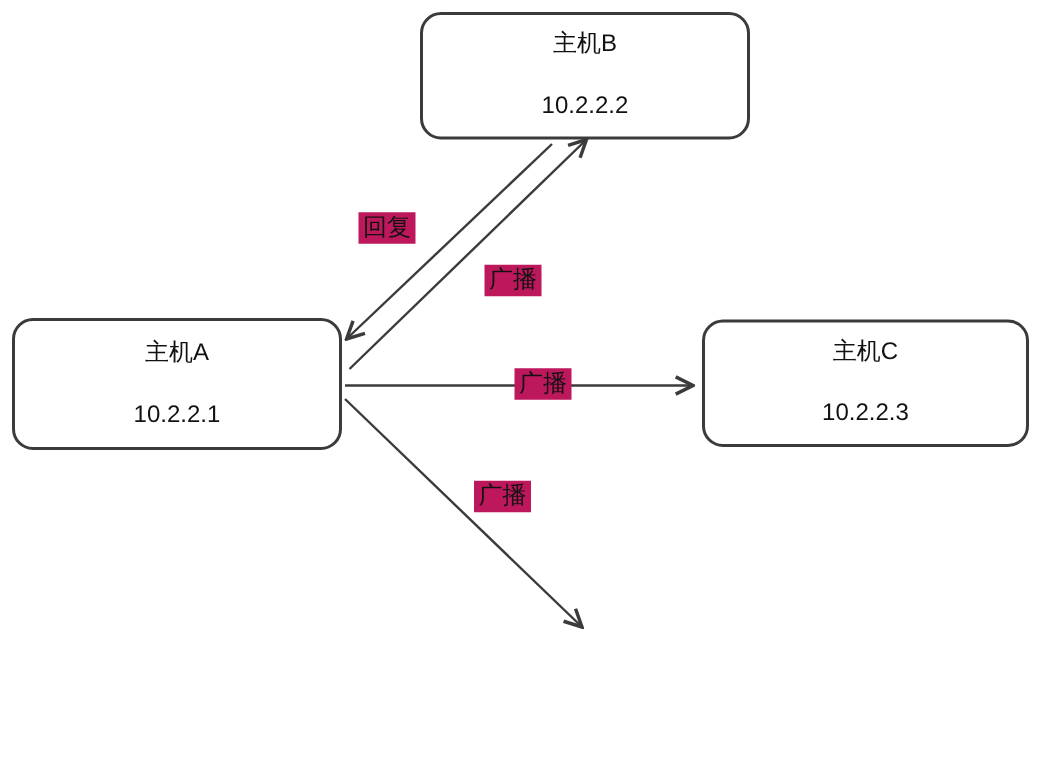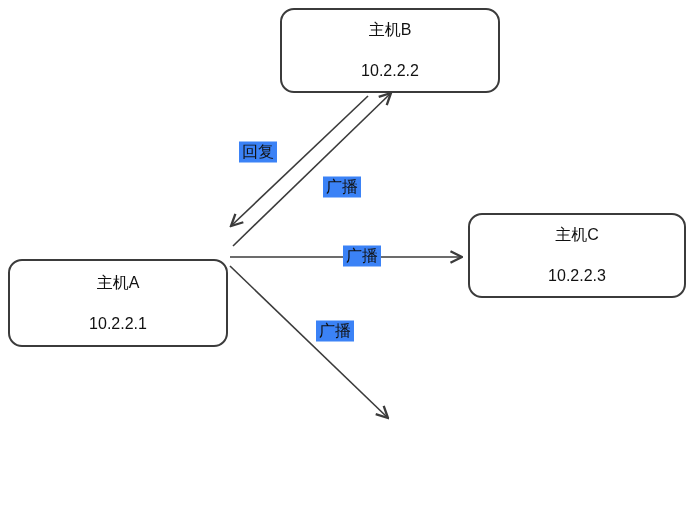--- a/index.html
+++ b/index.html
@@ -42,26 +42,26 @@
     gap: 19px;
     font-size: 16px;
     line-height: 22px;
     color: #111111;
   }
   .node .node-title,
   .node .node-ip {
     white-space: nowrap;
   }
   .node-b { left: 280px; top: 8px;   width: 220px; height: 85px; }
-  .node-a { left: 8px;   top: 212px; width: 220px; height: 88px; margin-top: 47px; }
+  .node-a { left: 8px;   top: 212px; width: 220px; height: 88px; }
   .node-c { left: 468px; top: 213px; width: 218px; height: 85px; }
   .node-d { left: 280px; top: 422px; width: 220px; height: 85px; }
   .edge-label {
     position: absolute;
-    background: #3b82f6;
+    background: #be185d;
     padding: 0 3px;
     font-size: 16px;
     color: #111111;
     transform: translate(-50%, -50%);
     white-space: nowrap;
   }
   .label-reply       { left: 258px; top: 152px; }
   .label-broadcast-b { left: 342px; top: 187px; }
   .label-broadcast-c { left: 362px; top: 256px; }
   .label-broadcast-d { left: 335px; top: 331px; }

